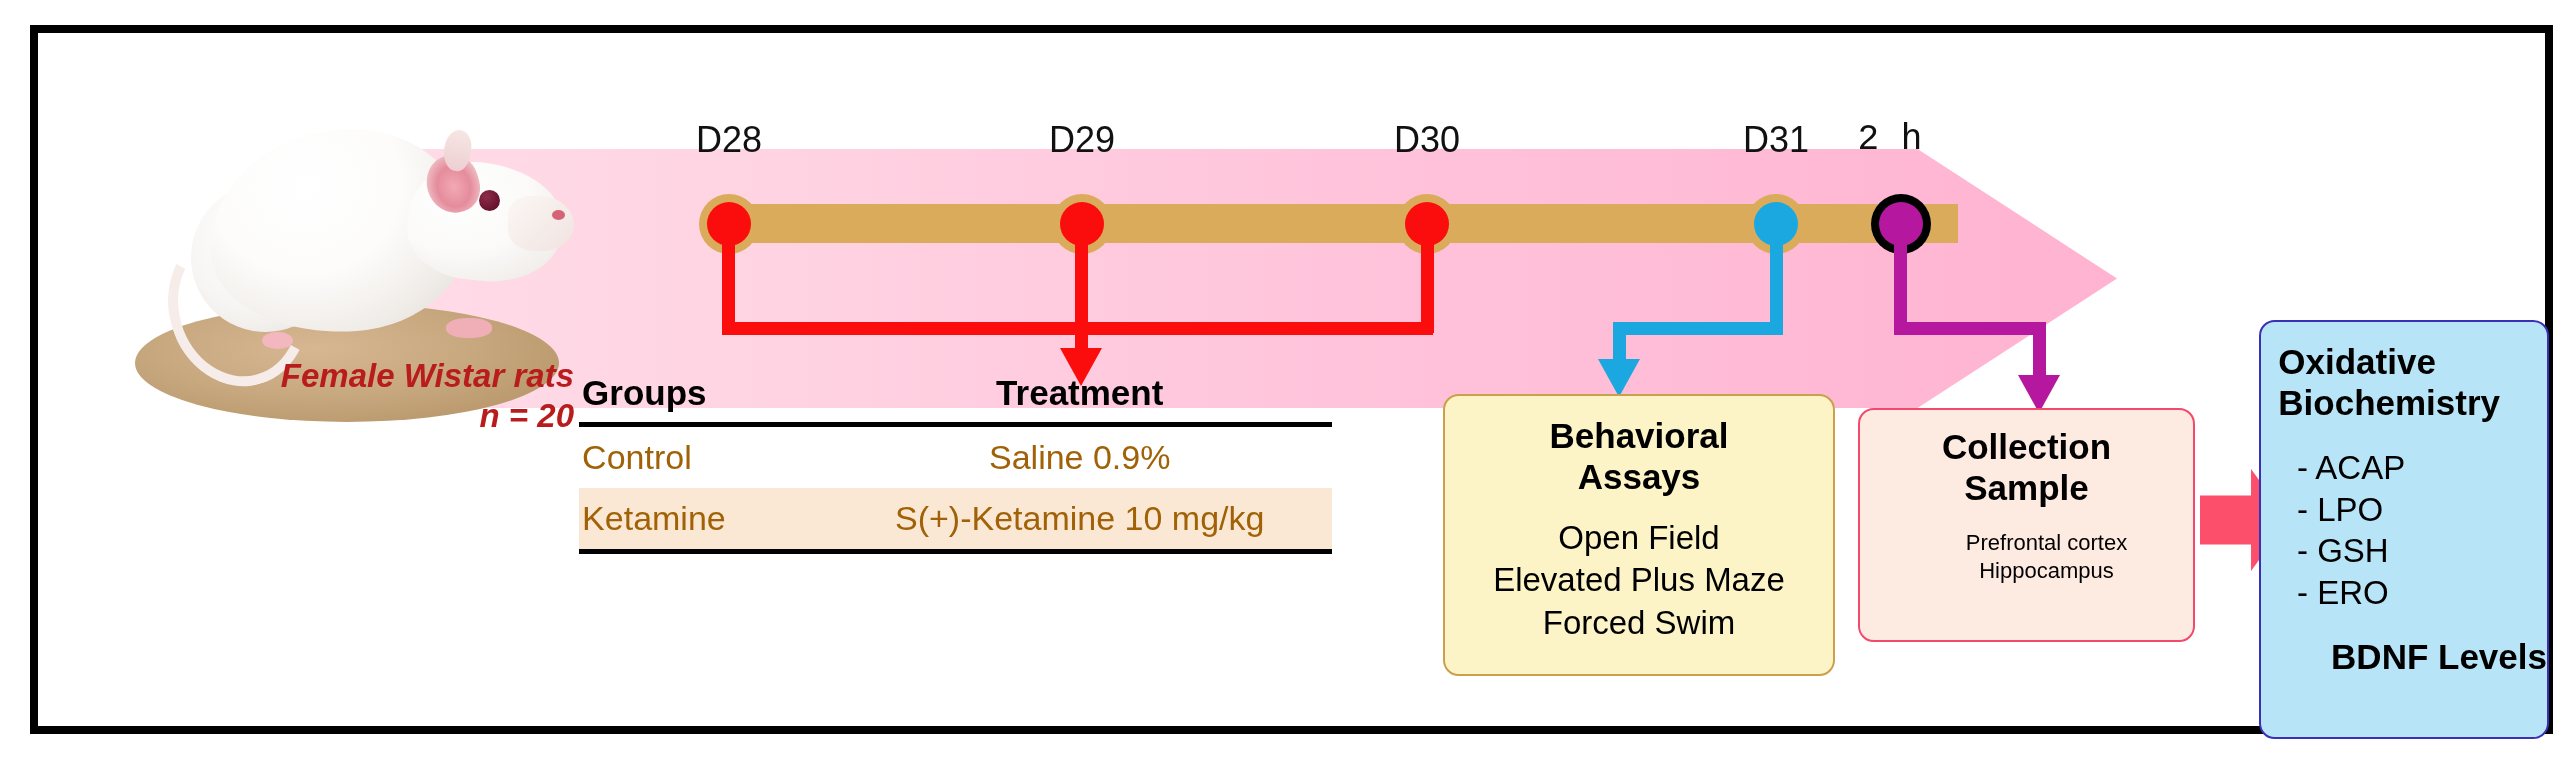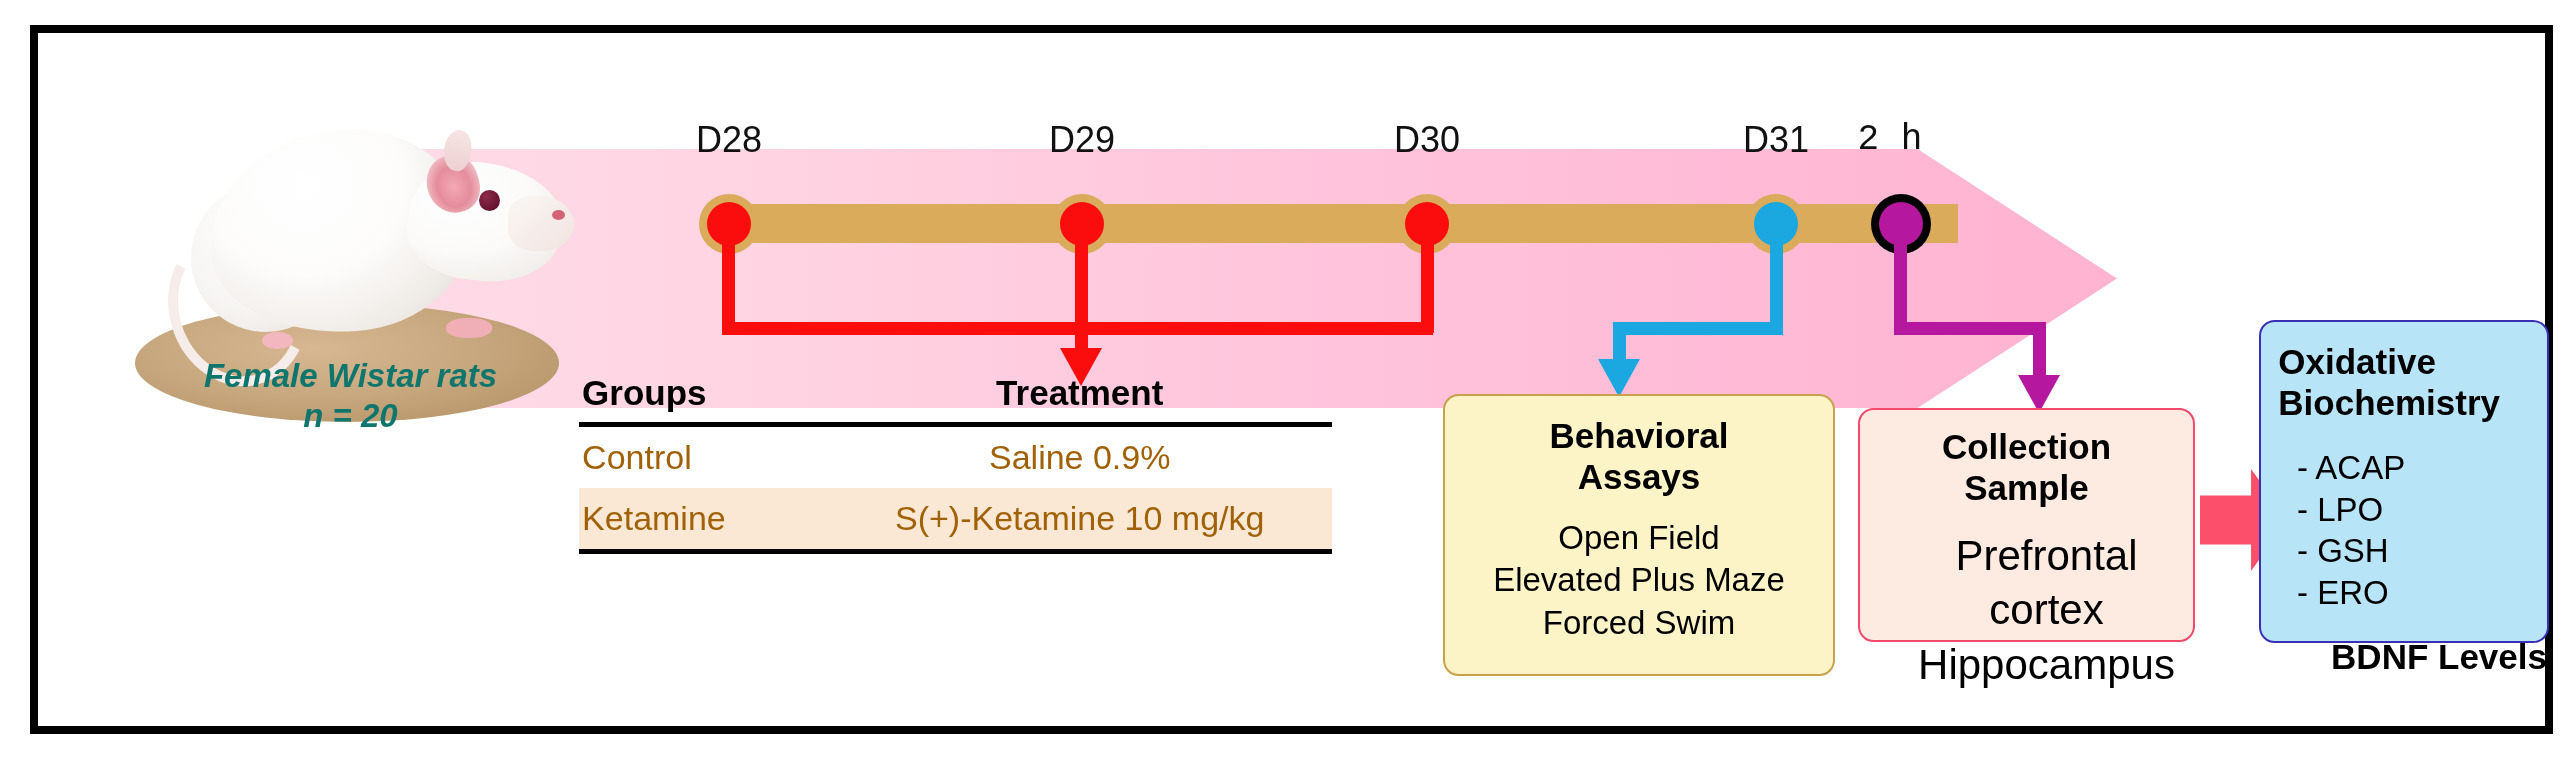--- a/index.html
+++ b/index.html
@@ -38,22 +38,22 @@
   .rat-ear2{left:328px;top:22px;width:27px;height:41px;border-radius:50% 50% 45% 55%;
     background:linear-gradient(180deg,#f6e6e4,#edcfd2);transform:rotate(10deg);}
   .rat-tail{left:53px;top:119px;width:118px;height:140px;border:10.2px solid #f6ecea;border-radius:50%;
     border-right-color:transparent;border-top-color:transparent;transform:rotate(-16deg);}
   .rat-paw{width:31px;height:17.3px;border-radius:50%;background:#f3b8bf;}
   .rat-foot{width:46px;height:20.4px;border-radius:44%;background:#f0aeb6;}
   .rat-belly{left:149px;top:196px;width:133px;height:23.5px;border-radius:50%;
     background:linear-gradient(90deg,#c48a56,#9a6d3e,#d2b27a);opacity:.85;}
 
   
-  #rat-caption{left:77px;top:323px;width:471px;text-align:center;
-    font-style:italic;font-weight:700;font-size:33px;color:#0f766e;line-height:1.22;}
+  #rat-caption{left:65px;top:323px;width:471px;text-align:right;
+    font-style:italic;font-weight:700;font-size:33px;color:#b91c1c;line-height:1.22;}
 
   
   #timeline-bar{left:683px;top:171px;width:1237px;height:39px;background:#dbab5c;}
   .node-ring{width:60px;height:60px;border-radius:50%;background:#dbab5c;
     display:flex;align-items:center;justify-content:center;}
   .node-dot{width:44px;height:44px;border-radius:50%;}
   .node-label{position:absolute;font-size:36px;font-weight:400;color:#111;
     white-space:nowrap;text-align:center;}
 
   
@@ -73,21 +73,21 @@
   .rule-top{border-bottom:5.5px solid #000;}
   .rule-bot{border-bottom:5.5px solid #000;}
   .row-alt td{background:#fbe8d4;}
 
   
   .box{position:absolute;box-sizing:border-box;border-radius:15.7px;}
   #box-behavior{left:1405px;top:361px;width:392px;height:282px;
     background:#fcf3c6;border:2.4px solid #c9a14a;}
   #box-sample{left:1820px;top:375px;width:337px;height:234px;
     background:#fdeae1;border:2.4px solid #f2496c;}
-  #box-oxid{left:2221px;top:287px;width:290px;height:323px;
+  #box-oxid{left:2221px;top:287px;width:290px;height:419px;
     background:#b8e4f7;border:2.4px solid #3b30b5;}
   .box-title{font-weight:700;color:#000;text-align:center;line-height:1.16;}
   .box-line{color:#000;text-align:center;line-height:1.30;}
   .bullet-list{color:#000;text-align:left;line-height:1.26;padding-left:36px;}
 
   
   #red-chunk{left:2162px;top:436px;width:88px;height:102px;background:#fb4f6b;
     -webkit-clip-path:polygon(0 26%,58% 26%,58% 0,100% 50%,58% 100%,58% 74%,0 74%);
             clip-path:polygon(0 26%,58% 26%,58% 0,100% 50%,58% 100%,58% 74%,0 74%);}
 </style>
@@ -198,21 +198,21 @@
         <div>Elevated Plus Maze</div>
         <div>Forced Swim</div>
       </div>
     </div>
 
     <div id="box-sample" class="box">
       <div class="box-title" style="font-size:35px;margin-top:17.3px;">
         <div>Collection</div>
         <div>Sample</div>
       </div>
-      <div class="box-line" style="font-size:42px;margin-top:20.4px;padding-left:40px;">
+      <div class="box-line" style="font-size:22px;margin-top:20.4px;padding-left:40px;">
         <div>Prefrontal cortex</div>
         <div>Hippocampus</div>
       </div>
     </div>
 
     <div id="red-chunk" class="abs"></div>
 
     <div id="box-oxid" class="box">
       <div class="box-title" style="font-size:35px;margin-top:20.4px;text-align:left;padding-left:17.3px;">
         <div>Oxidative</div>

